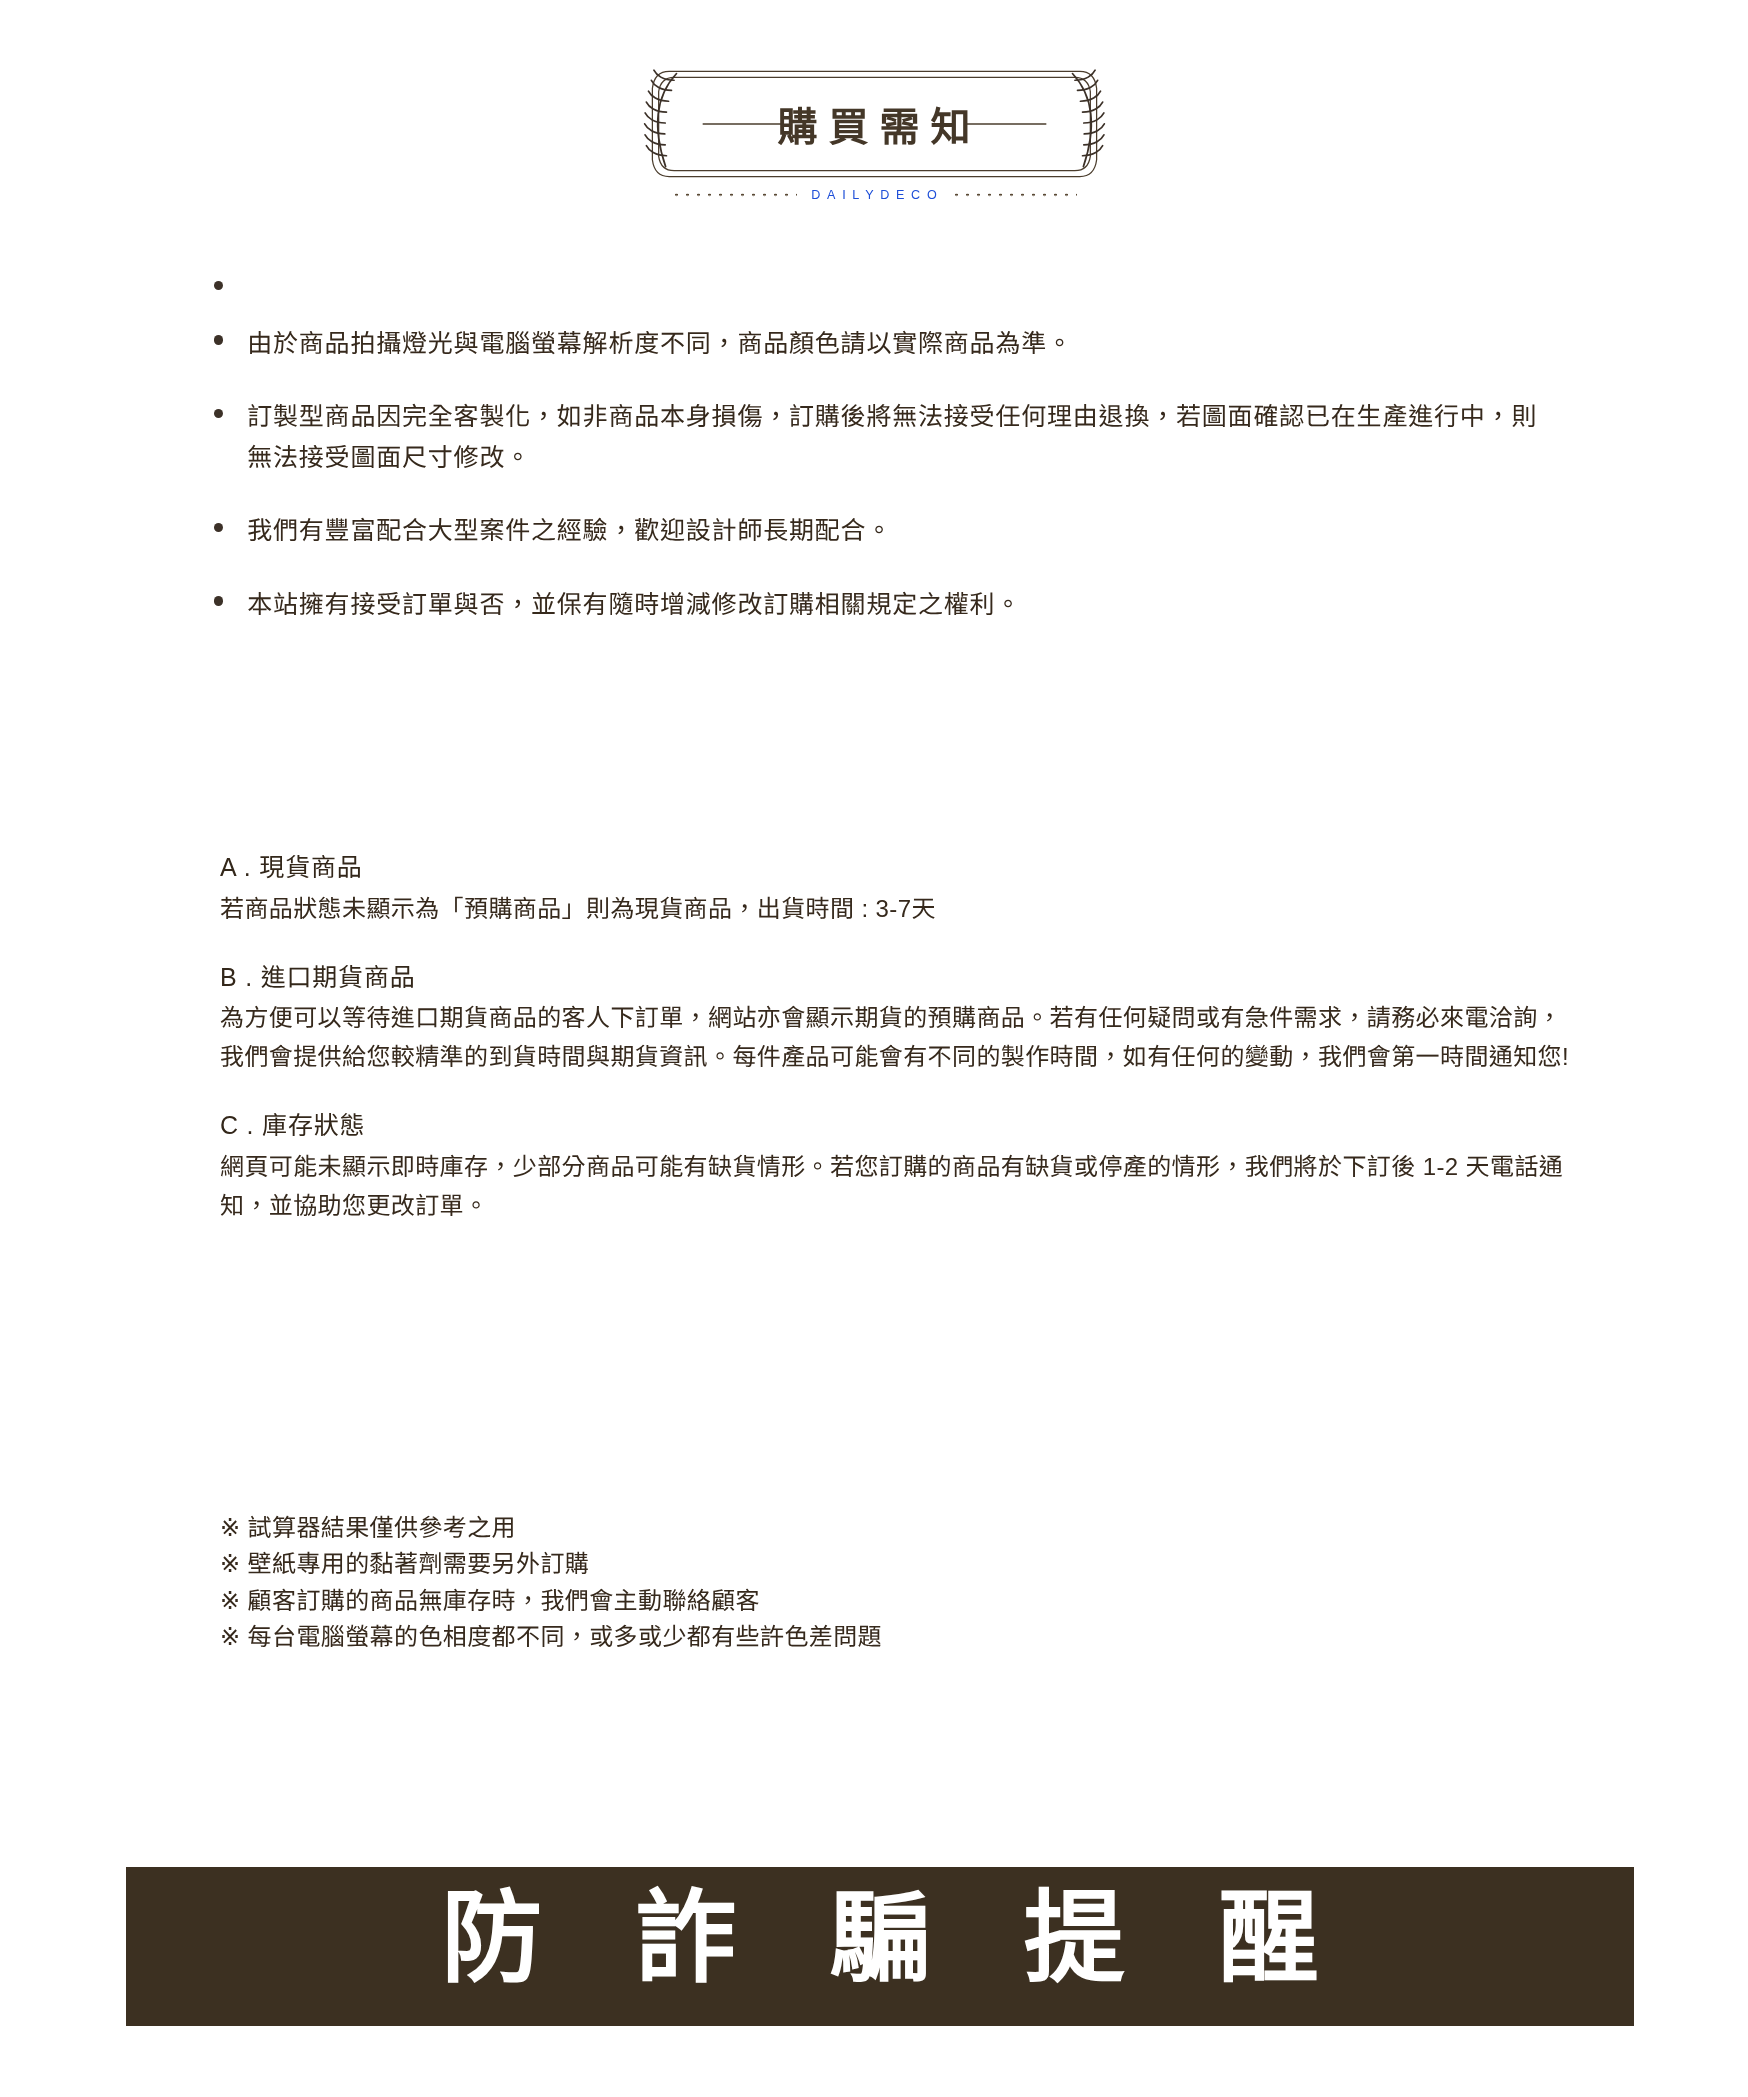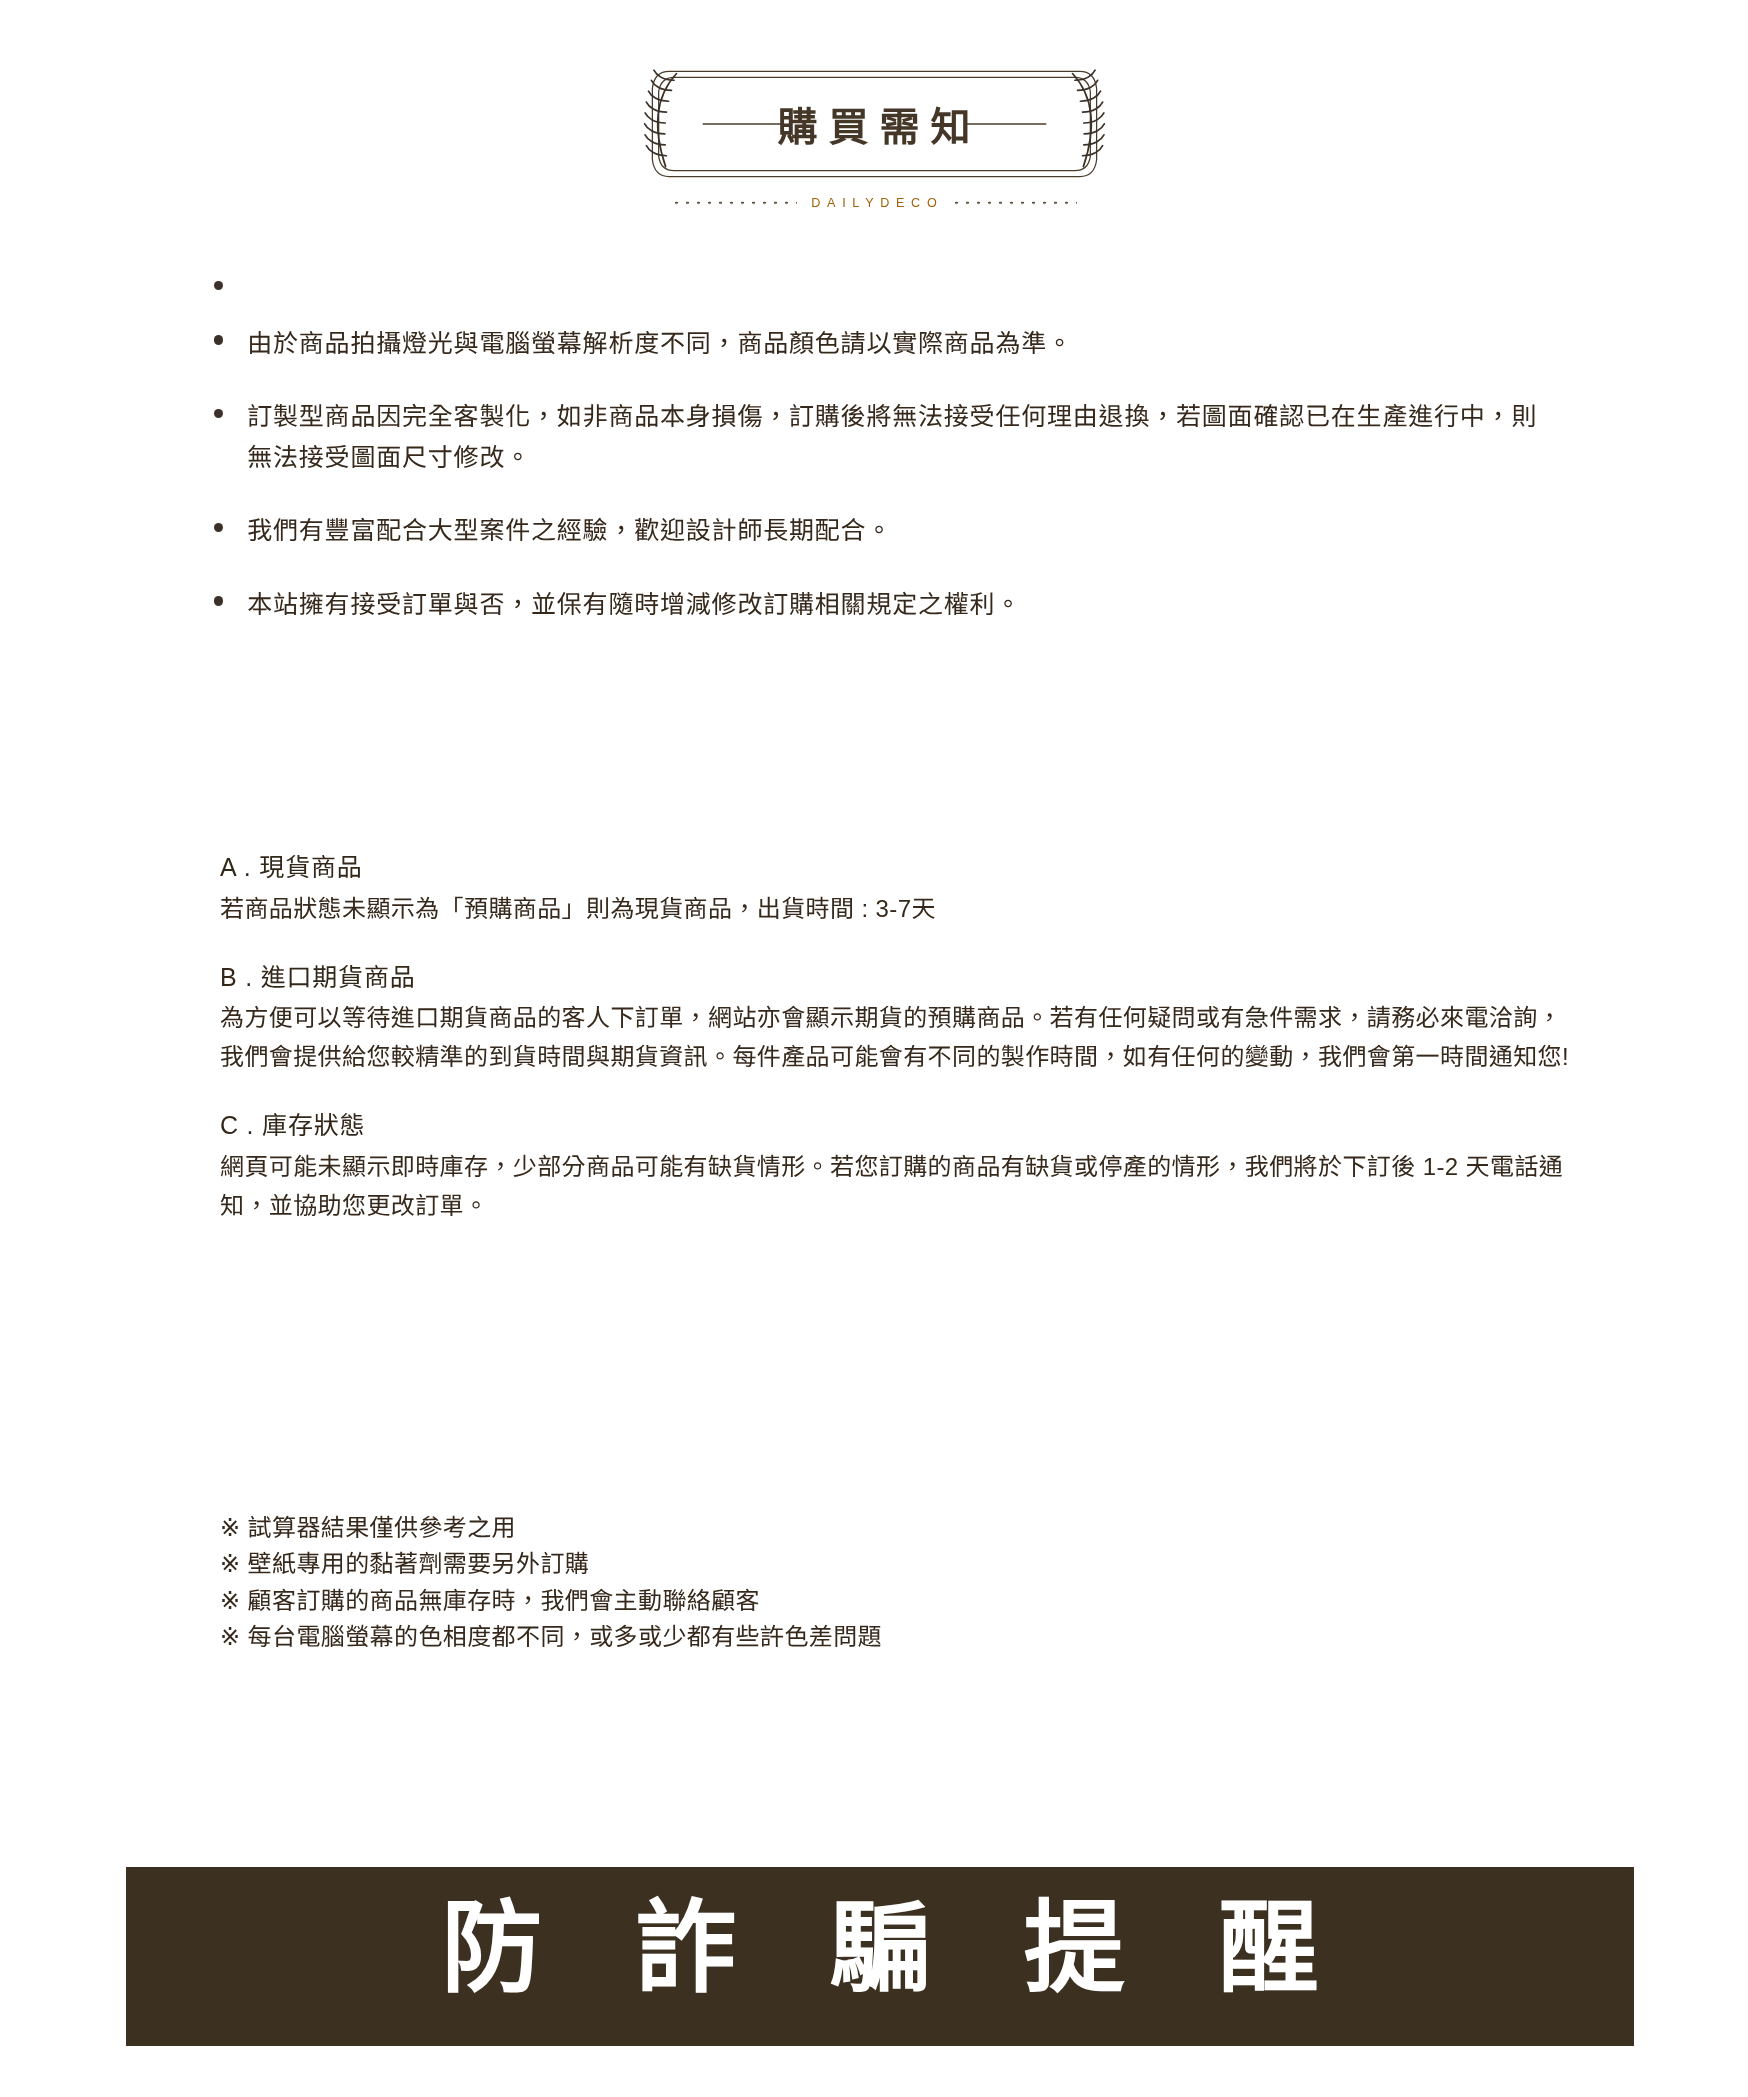--- a/index.html
+++ b/index.html
@@ -57,25 +57,25 @@
     position: relative;
     z-index: 3;
     font-size: 40px;
     letter-spacing: 11px;
     text-indent: 11px;
     font-weight: 700;
     color: #443728;
     font-family: "DejaVu Sans", "Liberation Sans", sans-serif;
   }
   .badge-sub {
-    margin-top: 11px;
+    margin-top: 3px;
     font-size: 12.6px;
     letter-spacing: 6.7px;
     text-indent: 6.7px;
-    color: #a16207;
+    color: #1d4ed8;
     font-family: "Liberation Sans", sans-serif;
     display: flex;
     align-items: center;
     gap: 7.6px;
   }
   .dotline {
     display: inline-block;
     width: 126px;
     height: 3.4px;
     background-image: radial-gradient(circle, #5a4a36 1.1px, rgba(0,0,0,0) 1.3px);
@@ -158,21 +158,21 @@
     letter-spacing: 0.4px;
     color: #36291c;
   }
 
   
   .fraud-banner {
     position: absolute;
     left: 126px;
     top: 1867px;
     width: 1508px;
-    height: 179px;
+    height: 159px;
     background: #3c3021;
     display: flex;
     align-items: center;
     justify-content: center;
   }
   .fraud-title {
     font-size: 101px;
     font-weight: 700;
     color: #ffffff;
     letter-spacing: 29px;

